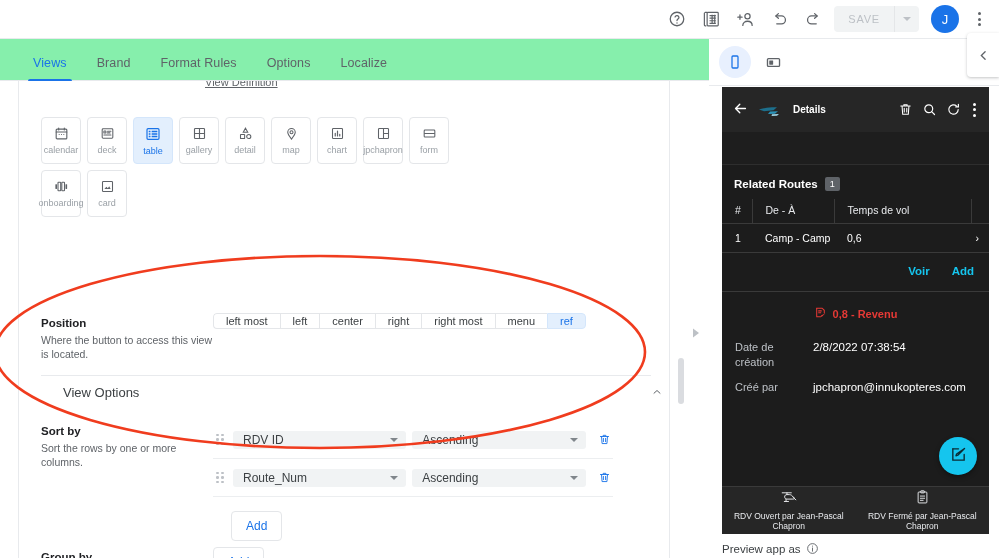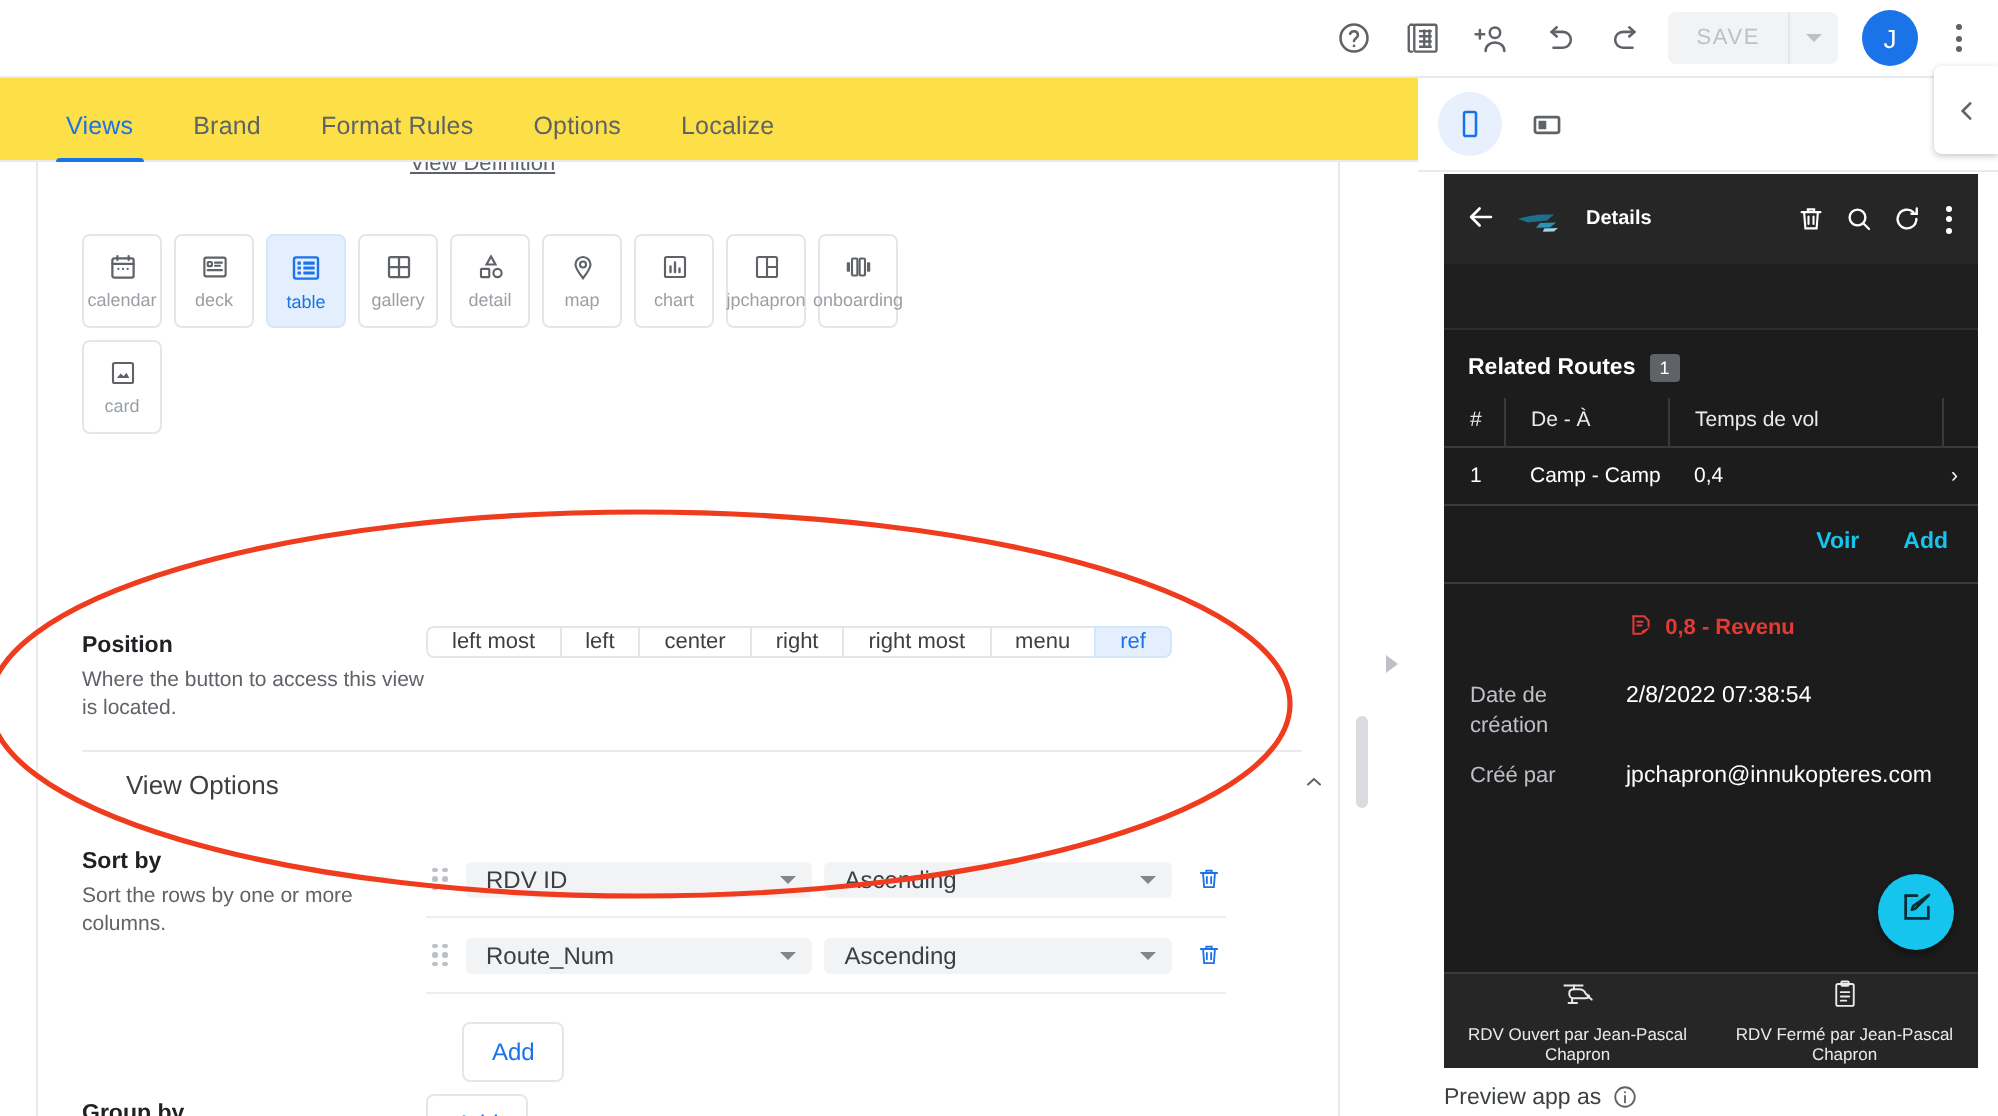--- a/index.html
+++ b/index.html
@@ -50,21 +50,21 @@
   }
   .kebab { width: 28px; height: 30px; display:flex; flex-direction:column;
     align-items:center; justify-content:center; gap:2.5px; cursor:pointer;
     margin-right: 6px;}
   .kebab i { width:3px; height:3px; border-radius:50%; background:#5f6368; display:block;}
 
   
   .tabs {
     position: absolute; top: 39px; left: 0; width: 709px; height: 42px;
     display: flex; align-items: flex-end; padding-left: 18px;
-    background: #fde047; border-bottom: 1px solid #e8eaed;
+    background: #86efac; border-bottom: 1px solid #e8eaed;
   }
   .tab {
     font-size: 12.5px; color: #5f6368; padding: 0 15px 10px 15px;
     cursor: pointer; position: relative; letter-spacing: .1px;
   }
   .tab.active { color: #1a73e8; font-weight: 500; }
   .tab.active:after {
     content: ""; position: absolute; left: 10px; right: 10px; bottom: -1px;
     height: 2.5px; background: #1a73e8; border-radius: 2px 2px 0 0;
   }
@@ -439,20 +439,29 @@
         <div class="vt-cell">
           <span class="vt-ico">
             <svg width="15" height="15" viewBox="0 0 24 24" fill="none" stroke="currentColor" stroke-width="1.7">
               <rect x="4" y="4" width="16" height="16" rx="1.3"></rect>
               <path d="M12 4v16M12 12h8"></path>
             </svg>
           </span>
           <span class="vt-name">jpchapron</span>
         </div>
 
+        <div class="vt-cell">
+          <span class="vt-ico">
+            <svg width="15" height="15" viewBox="0 0 24 24" fill="none" stroke="currentColor" stroke-width="1.7">
+              <rect x="3.5" y="6.5" width="17" height="11" rx="1.3"></rect>
+              <path d="M3.5 12h17"></path>
+            </svg>
+          </span>
+          <span class="vt-name">form</span>
+        </div>
 
         <div class="vt-cell">
           <span class="vt-ico">
             <svg width="16" height="15" viewBox="0 0 24 24" fill="currentColor">
               <rect x="3" y="8.2" width="2.6" height="7.6" rx=".6"></rect>
               <rect x="7.2" y="5.2" width="4.3" height="13.6" rx=".8" fill="none" stroke="currentColor" stroke-width="1.7"></rect>
               <rect x="13.3" y="5.2" width="4.3" height="13.6" rx=".8" fill="none" stroke="currentColor" stroke-width="1.7"></rect>
               <rect x="19.2" y="8.2" width="2.6" height="7.6" rx=".6"></rect>
             </svg>
           </span>
@@ -659,21 +668,21 @@
             <th class="ph-c0">#</th>
             <th class="ph-c1">De - À</th>
             <th class="ph-c2">Temps de vol</th>
             <th class="ph-c3" style="border-right:none"></th>
           </tr>
         </thead>
         <tbody>
           <tr>
             <td class="ph-c0">1</td>
             <td class="ph-c1">Camp - Camp</td>
-            <td class="ph-c2">0,4</td>
+            <td class="ph-c2">0,6</td>
             <td class="ph-c3">›</td>
           </tr>
         </tbody>
       </table>
 
       <div class="ph-actions">
         <span class="ph-action">Voir</span>
         <span class="ph-action">Add</span>
       </div>
 

